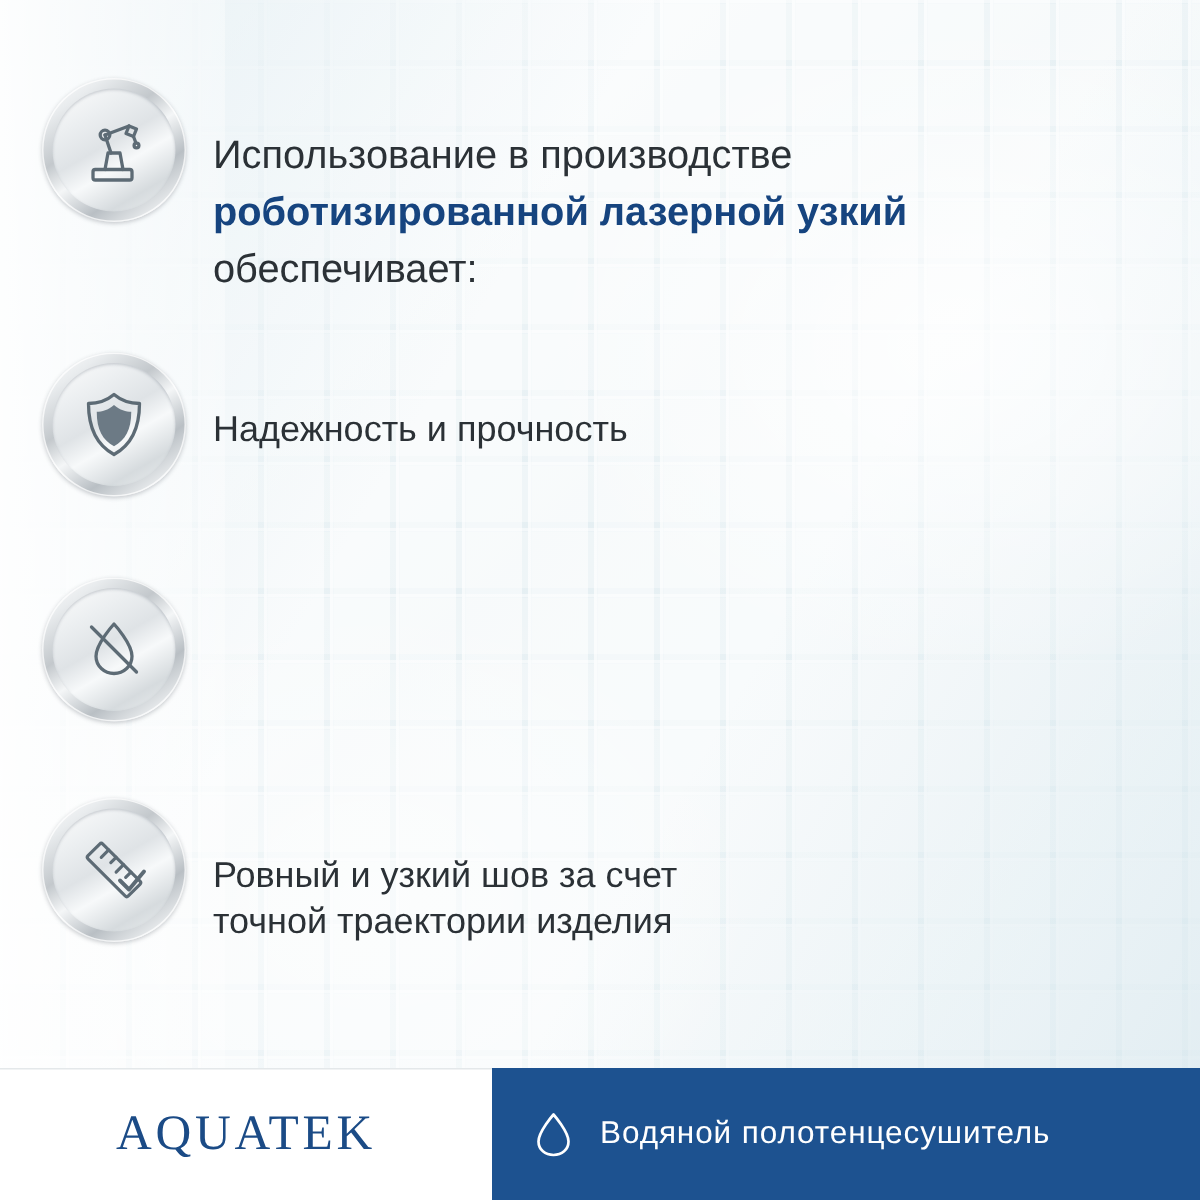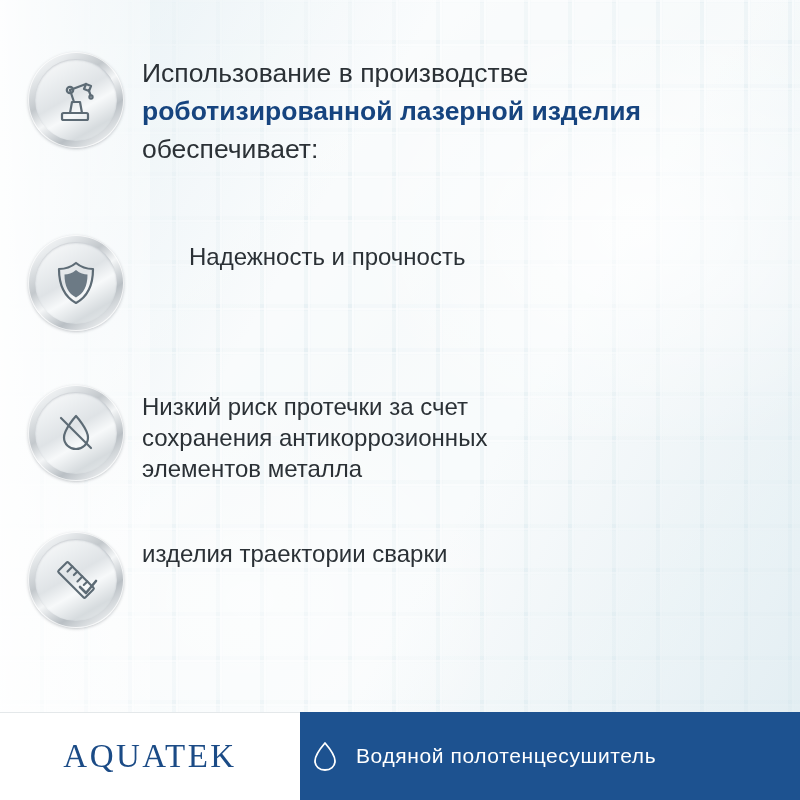--- a/index.html
+++ b/index.html
@@ -70,21 +70,21 @@
     position: absolute;
     inset: 0;
   }
 
   .row {
     position: absolute;
     display: flex;
     align-items: flex-start;
   }
   .row-1 { left: 28px; top: 52px; }
-  .row-2 { left: 28px; top: 235px; gap: 47px; }
+  .row-2 { left: 28px; top: 235px; }
   .row-3 { left: 28px; top: 385px; }
   .row-4 { left: 28px; top: 532px; }
 
   
   .badge {
     position: relative;
     width: 96px;
     height: 96px;
     border-radius: 50%;
     flex: 0 0 96px;
@@ -109,20 +109,21 @@
     display: flex;
     align-items: center;
     justify-content: center;
     z-index: 2;
   }
   .badge svg { display: block; }
 
   .texts {
     margin-left: 18px;
     padding-top: 4px;
+    margin-top: 30px;
   }
   .line {
     font-size: 25px;
     line-height: 33px;
     color: #2b3136;
     white-space: nowrap;
   }
   .row-1 .texts { padding-top: 2px; }
   .row-1 .line { font-size: 26.5px; line-height: 38px; }
   .line.accent {
@@ -138,21 +139,21 @@
   
   .footer {
     position: absolute;
     left: 0;
     bottom: 0;
     width: 800px;
     height: 88px;
     display: flex;
   }
   .footer-brand {
-    width: 300px;
+    width: 328px;
     height: 88px;
     background: #ffffff;
     display: flex;
     align-items: center;
     justify-content: center;
     border-top: 1px solid #e4e8ea;
     box-sizing: border-box;
   }
   .brand-text {
     font-family: "Liberation Serif", serif;
@@ -160,21 +161,21 @@
     letter-spacing: 2.5px;
     color: #1b4b86;
     font-weight: normal;
   }
   .footer-bar {
     flex: 1;
     height: 88px;
     background: #1d5290;
     display: flex;
     align-items: center;
-    padding-left: 8px;
+    padding-left: 24px;
     box-sizing: border-box;
   }
   .drop-icon { flex: 0 0 34px; display: flex; align-items: center; justify-content: center; }
   .footer-caption {
     color: #ffffff;
     font-size: 21px;
     letter-spacing: 0.6px;
     margin-left: 14px;
   }
 </style>
@@ -200,21 +201,21 @@
             <path d="M20 16 L36 10"></path>
             <circle cx="20" cy="16" r="3.2"></circle>
             <path d="M36 10 l5 2 l-2 5 l-5 -2 z"></path>
             <path d="M39 17 l1.5 4"></path>
             <circle cx="41" cy="23" r="1.6"></circle>
           </svg>
         </div>
       </div>
       <div class="texts">
         <div class="line">Использование в производстве</div>
-        <div class="line accent">роботизированной лазерной изделия</div>
+        <div class="line accent">роботизированной лазерной узкий</div>
         <div class="line">обеспечивает:</div>
       </div>
     </div>
 
     <div class="row row-2">
       <div class="badge">
         <div class="glyph">
           <svg width="48" height="50" viewBox="0 0 48 50" fill="none" stroke="#5d6b75" stroke-width="2.2" stroke-linecap="round" stroke-linejoin="round">
             <path d="M24 5 C18 10 12 11 7 11 C7 28 13 39 24 45 C35 39 41 28 41 11 C36 11 30 10 24 5 Z"></path>
             <path d="M24 12 C20 15.5 16 16.5 12.5 16.5 C12.5 28.5 16.5 35.5 24 39.5 C31.5 35.5 35.5 28.5 35.5 16.5 C32 16.5 28 15.5 24 12 Z" fill="#6c7a85" stroke="none"></path>
@@ -227,45 +228,41 @@
     </div>
 
     <div class="row row-3">
       <div class="badge">
         <div class="glyph">
           <svg width="50" height="50" viewBox="0 0 50 50" fill="none" stroke="#5d6b75" stroke-width="2.2" stroke-linecap="round" stroke-linejoin="round">
             <path d="M25 8 C25 8 13 21 13 29.5 C13 36 18.5 41 25 41 C31.5 41 37 36 37 29.5 C37 21 25 8 25 8 Z"></path>
             <line x1="10" y1="10" x2="40" y2="40"></line>
           </svg>
         </div>
-      </div>
-      <div class="texts">
-        <div class="line">Низкий риск протечки за счет</div>
-        <div class="line">сохранения антикоррозионных</div>
-        <div class="line">элементов металла</div>
       </div>
     </div>
 
     <div class="row row-4">
       <div class="badge">
         <div class="glyph">
           <svg width="52" height="52" viewBox="0 0 52 52" fill="none" stroke="#5d6b75" stroke-width="2.1" stroke-linecap="round" stroke-linejoin="round">
             <g transform="rotate(45 26 26)">
               <rect x="7" y="19" width="38" height="14" rx="1.5"></rect>
               <line x1="14" y1="19" x2="14" y2="26"></line>
               <line x1="21" y1="19" x2="21" y2="24"></line>
               <line x1="28" y1="19" x2="28" y2="26"></line>
               <line x1="35" y1="19" x2="35" y2="24"></line>
             </g>
             <path d="M30 33 L36 39 L46 27" stroke-width="2.6"></path>
           </svg>
         </div>
       </div>
       <div class="texts">
-        <div class="line">изделия траектории сварки</div>
+        <div class="line">Ровный и узкий шов за счет</div>
+        <div class="line">точной траектории изделия</div>
       </div>
     </div>
 
   </div>
 
   <div class="footer">
     <div class="footer-brand">
       <div class="brand-text">AQUATEK</div>
     </div>
     <div class="footer-bar">

